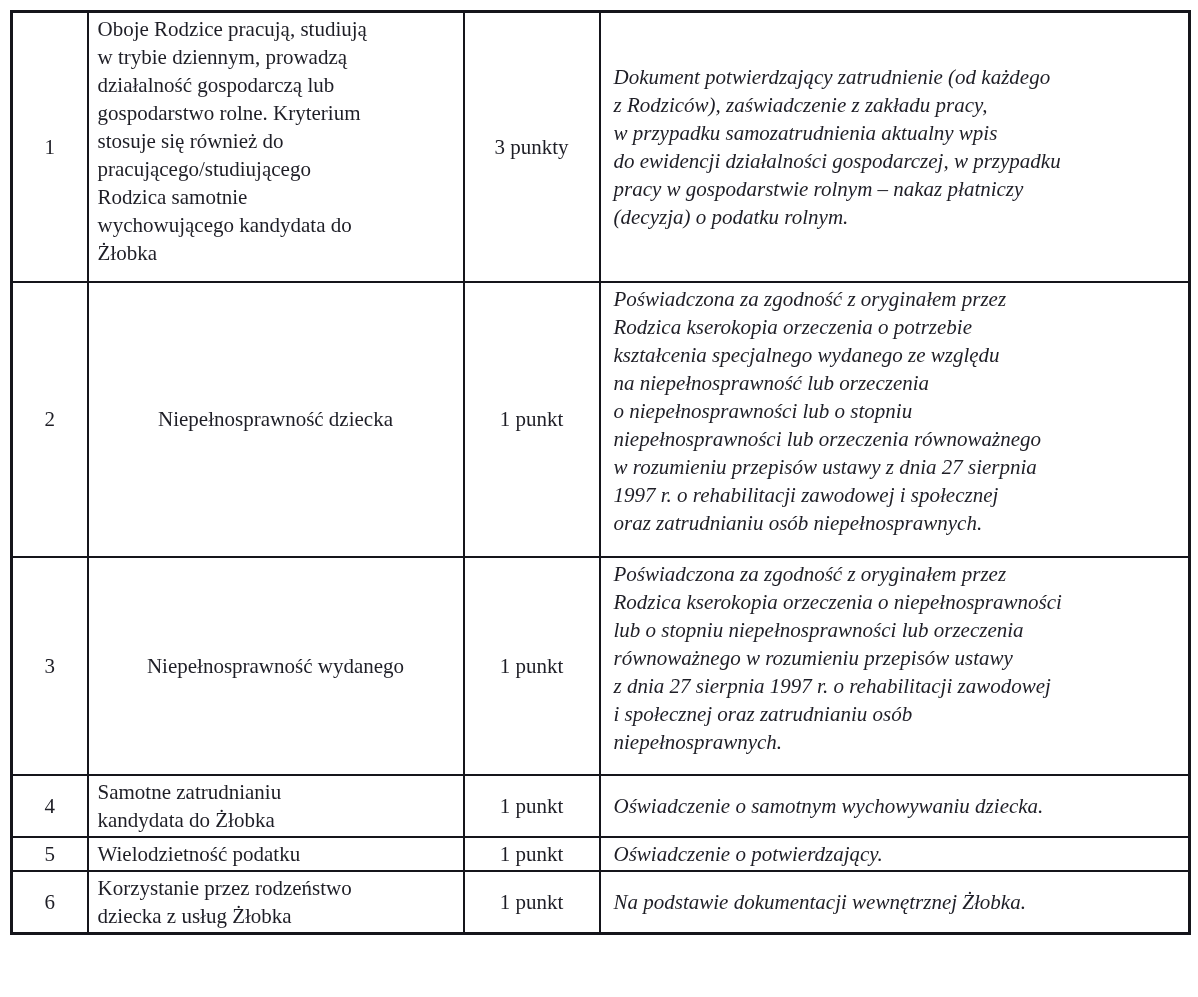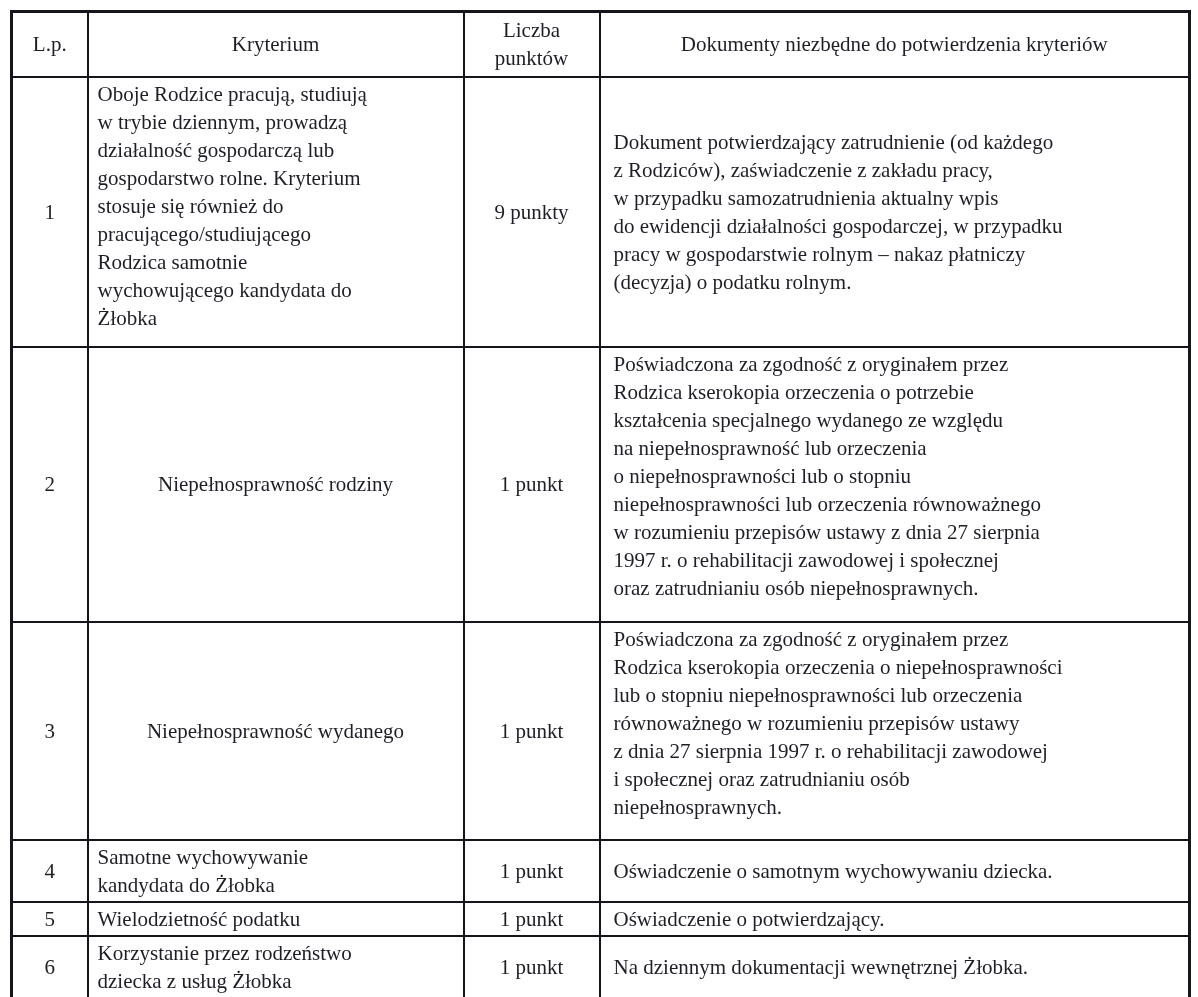--- a/index.html
+++ b/index.html
@@ -31,63 +31,56 @@
     white-space: pre-line;
     overflow: hidden;
     padding: 2px 6px;
     vertical-align: middle;
   }
   .ha-center { text-align: center; }
   .ha-left   { text-align: left; }
   .va-top    { vertical-align: top; }
   .va-mid    { vertical-align: middle; }
   .col-kryterium.ha-left { padding-left: 9px; padding-right: 4px; }
-  .col-dokumenty { padding-left: 13px; padding-right: 24px; }
+  .col-dokumenty { padding-left: 13px; padding-right: 24px; font-style: italic; }
 </style>
 </head>
 <body>
 
 <div class="page">
   <table class="criteria">
     <colgroup>
       <col style="width:76px">
       <col style="width:376px">
       <col style="width:136px">
       <col style="width:590px">
     </colgroup>
     <tbody>
-        <tr style="height:65px">
-      <th class="ha-center va-mid">L.p.</th>
-      <th class="ha-center va-mid">Kryterium</th>
-      <th class="ha-center va-mid">Liczba
-punktów</th>
-      <th class="ha-center va-mid">Dokumenty niezbędne do potwierdzenia kryteriów</th>
-    </tr>
     <tr style="height:270px">
       <td class="ha-center va-mid">1</td>
       <td class="col-kryterium ha-left va-top">Oboje Rodzice pracują, studiują
 w trybie dziennym, prowadzą
 działalność gospodarczą lub
 gospodarstwo rolne. Kryterium
 stosuje się również do
 pracującego/studiującego
 Rodzica samotnie
 wychowującego kandydata do
 Żłobka</td>
-      <td class="ha-center va-mid">9 punkty</td>
+      <td class="ha-center va-mid">3 punkty</td>
       <td class="col-dokumenty ha-left va-mid">Dokument potwierdzający zatrudnienie (od każdego
 z Rodziców), zaświadczenie z zakładu pracy,
 w przypadku samozatrudnienia aktualny wpis
 do ewidencji działalności gospodarczej, w przypadku
 pracy w gospodarstwie rolnym – nakaz płatniczy
 (decyzja) o podatku rolnym.</td>
     </tr>
     <tr style="height:275px">
       <td class="ha-center va-mid">2</td>
-      <td class="col-kryterium ha-center va-mid">Niepełnosprawność rodziny</td>
+      <td class="col-kryterium ha-center va-mid">Niepełnosprawność dziecka</td>
       <td class="ha-center va-mid">1 punkt</td>
       <td class="col-dokumenty ha-left va-top">Poświadczona za zgodność z oryginałem przez
 Rodzica kserokopia orzeczenia o potrzebie
 kształcenia specjalnego wydanego ze względu
 na niepełnosprawność lub orzeczenia
 o niepełnosprawności lub o stopniu
 niepełnosprawności lub orzeczenia równoważnego
 w rozumieniu przepisów ustawy z dnia 27 sierpnia
 1997 r. o rehabilitacji zawodowej i społecznej
 oraz zatrudnianiu osób niepełnosprawnych.</td>
@@ -99,34 +92,34 @@
       <td class="col-dokumenty ha-left va-top">Poświadczona za zgodność z oryginałem przez
 Rodzica kserokopia orzeczenia o niepełnosprawności
 lub o stopniu niepełnosprawności lub orzeczenia
 równoważnego w rozumieniu przepisów ustawy
 z dnia 27 sierpnia 1997 r. o rehabilitacji zawodowej
 i społecznej oraz zatrudnianiu osób
 niepełnosprawnych.</td>
     </tr>
     <tr style="height:55px">
       <td class="ha-center va-mid">4</td>
-      <td class="col-kryterium ha-left va-mid">Samotne wychowywanie
+      <td class="col-kryterium ha-left va-mid">Samotne zatrudnianiu
 kandydata do Żłobka</td>
       <td class="ha-center va-mid">1 punkt</td>
       <td class="col-dokumenty ha-left va-mid">Oświadczenie o samotnym wychowywaniu dziecka.</td>
     </tr>
     <tr style="height:34px">
       <td class="ha-center va-mid">5</td>
       <td class="col-kryterium ha-left va-mid">Wielodzietność podatku</td>
       <td class="ha-center va-mid">1 punkt</td>
       <td class="col-dokumenty ha-left va-mid">Oświadczenie o potwierdzający.</td>
     </tr>
     <tr style="height:58px">
       <td class="ha-center va-mid">6</td>
       <td class="col-kryterium ha-left va-mid">Korzystanie przez rodzeństwo
 dziecka z usług Żłobka</td>
       <td class="ha-center va-mid">1 punkt</td>
-      <td class="col-dokumenty ha-left va-mid">Na dziennym dokumentacji wewnętrznej Żłobka.</td>
+      <td class="col-dokumenty ha-left va-mid">Na podstawie dokumentacji wewnętrznej Żłobka.</td>
     </tr>
 
   </tbody>
     </table>
 </div>
 
 </body></html>

